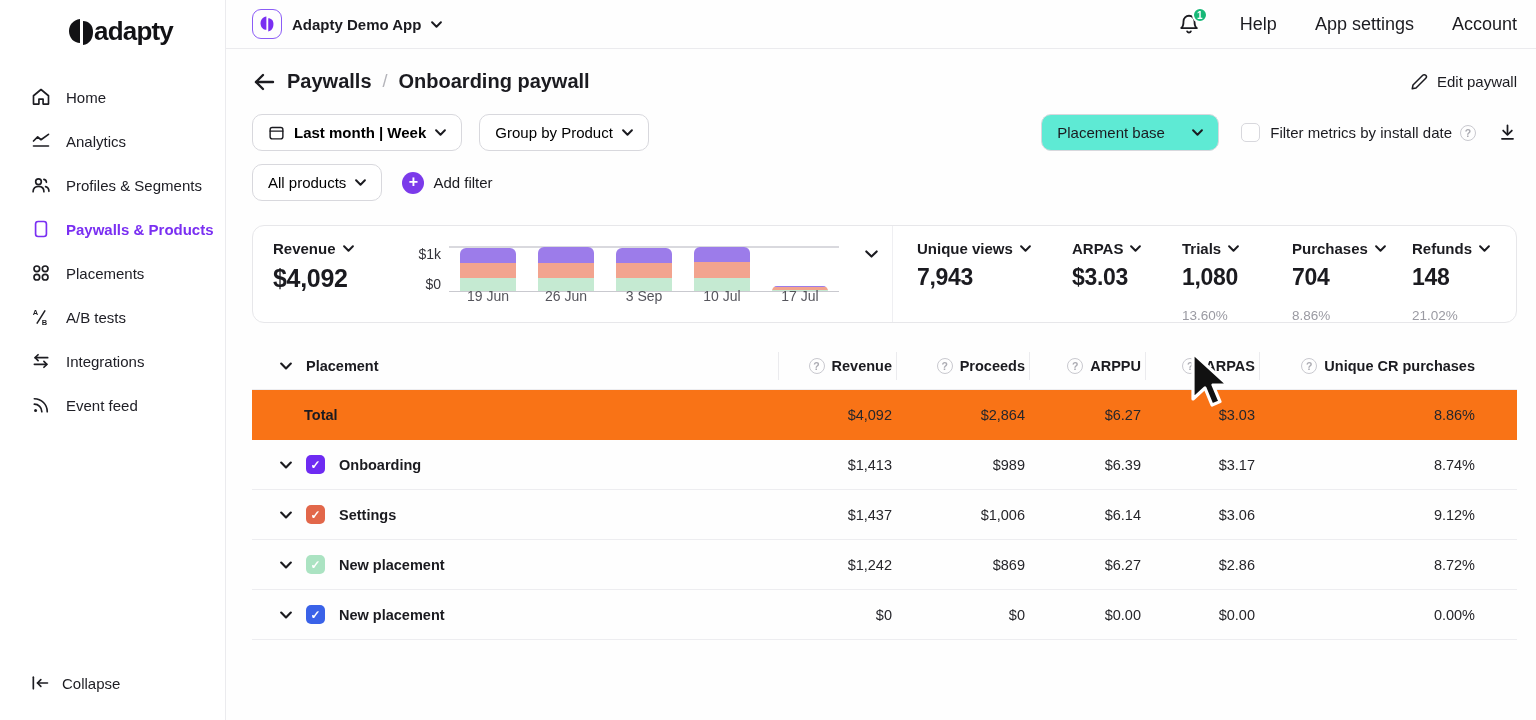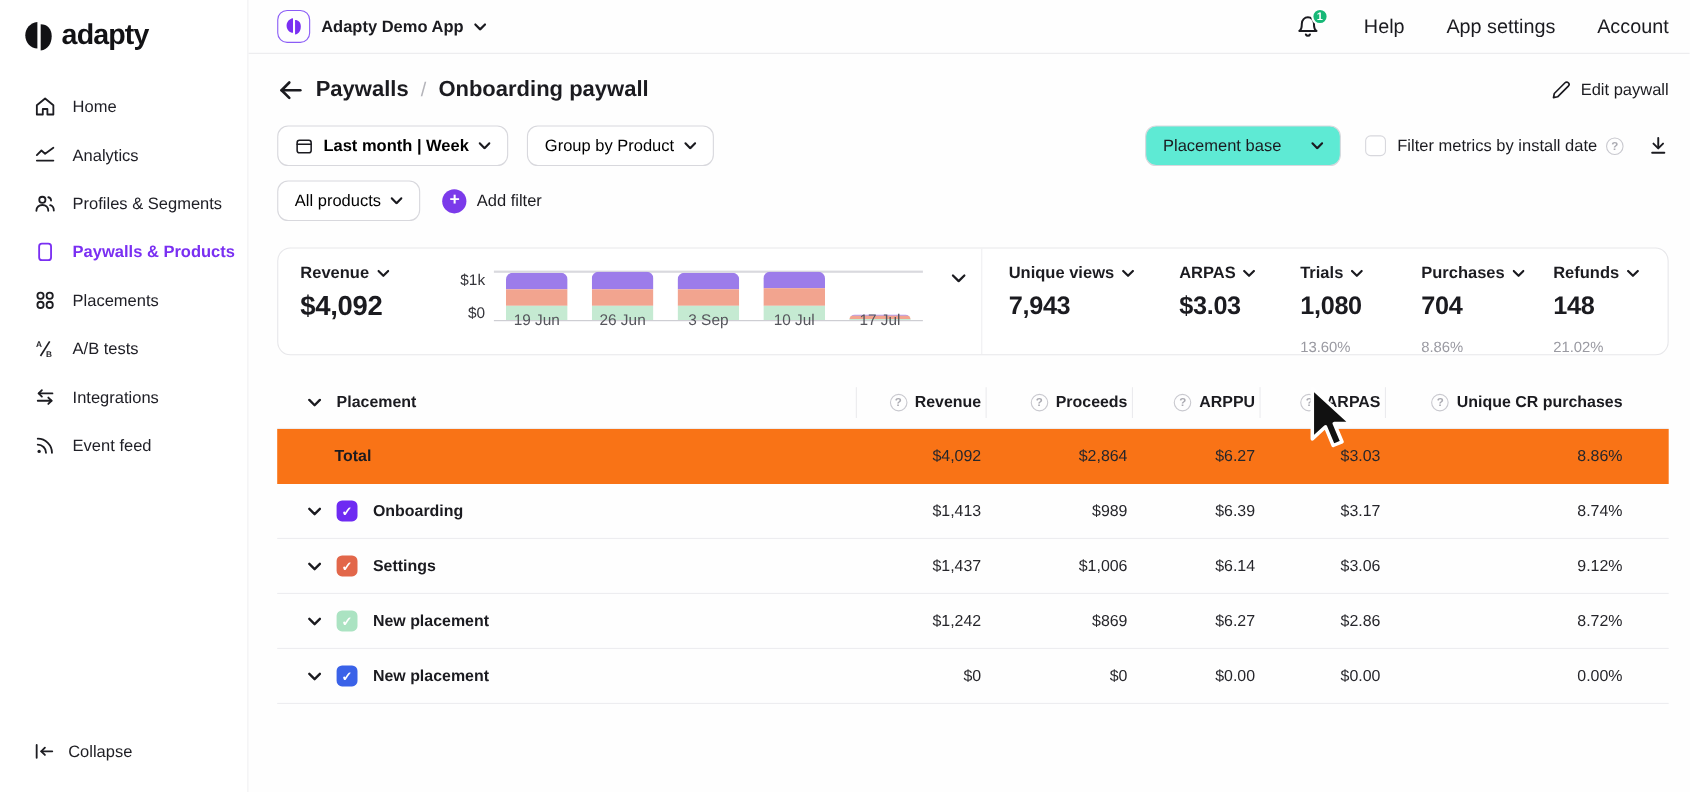--- a/index.html
+++ b/index.html
@@ -3,21 +3,21 @@
 <meta charset="utf-8">
 <style>
   * { margin:0; padding:0; box-sizing:border-box; }
   html,body { width:1536px; height:720px; overflow:hidden; background:#fff;
     font-family:"Liberation Sans", sans-serif; color:#1b1b20; }
   .app { display:flex; width:100%; height:100%; }
 
   
   .sidebar { width:226px; min-width:226px; border-right:1px solid #ebebee;
     display:flex; flex-direction:column; background:#fff; }
-  .logo { display:flex; align-items:flex-end; gap:8px; padding:16px 0 14px 22px; }
+  .logo { display:flex; align-items:center; padding:16px 0 14px 22px;margin-left:46px; }
   .logo-mark { width:26px; height:28px; }
   .logo-text { font-size:26px; font-weight:700; letter-spacing:-0.8px; color:#121215; }
   .nav { margin-top:14px; display:flex; flex-direction:column; }
   .nav-item { display:flex; align-items:center; gap:14px; padding:11px 0 11px 30px;
     font-size:15px; font-weight:500; color:#202027; cursor:pointer; }
   .nav-item .nicon { width:22px; height:22px; display:flex; align-items:center; justify-content:center; color:#1d1d22; }
   .nav-item.active { color:#7a2ff2; font-weight:600; }
   .nav-item.active .nicon { color:#7a2ff2; }
   .collapse { margin-top:auto; display:flex; align-items:center; gap:12px;
     padding:0 0 28px 30px; font-size:15px; font-weight:500; color:#1d1d22; cursor:pointer; }
@@ -85,21 +85,21 @@
   .chart-wrap { display:flex; margin-left:4px; }
   .y-axis { width:42px; display:flex; flex-direction:column; justify-content:space-between;
     height:46px; margin-top:6px; font-size:14px; color:#35353b; text-align:right; padding-right:8px; }
   .plot { position:relative; width:390px; height:46px; margin-top:6px; }
   .gridline { position:absolute; left:0; right:0; top:0; height:1.5px; background:#d9d9de; }
   .baseline { position:absolute; left:0; right:0; bottom:0; height:1.5px; background:#c9c9cf; }
   .bars { position:absolute; left:0; right:0; bottom:1px; top:0; display:flex; }
   .bar-col { position:relative; width:78px; height:100%; }
   .bar-stack { position:absolute; bottom:0; left:11px; width:56px; display:flex;
     flex-direction:column-reverse; overflow:hidden; border-radius:6px 6px 0 0; }
-  .x-labels { position:absolute; left:0; top:36px; display:flex; }
+  .x-labels { position:absolute; left:0; top:42px; display:flex; }
   .x-labels div { width:78px; text-align:center; font-size:14px; color:#55555c; }
   .chart-collapse { margin-left:auto; margin-top:4px; cursor:pointer; }
 
   .metrics-pane { flex:1; display:flex; padding:14px 26px 0 24px; }
   .metric { }
   .metric .m-value { font-size:23px; font-weight:700; margin-top:7px; letter-spacing:-0.3px; }
   .metric .m-sub { font-size:13.5px; color:#9a9aa2; margin-top:17px; }
   .m-uv { width:155px; } .m-arpas { width:110px; } .m-trials { width:110px; }
   .m-purch { width:120px; } .m-ref { flex:1; }
 

